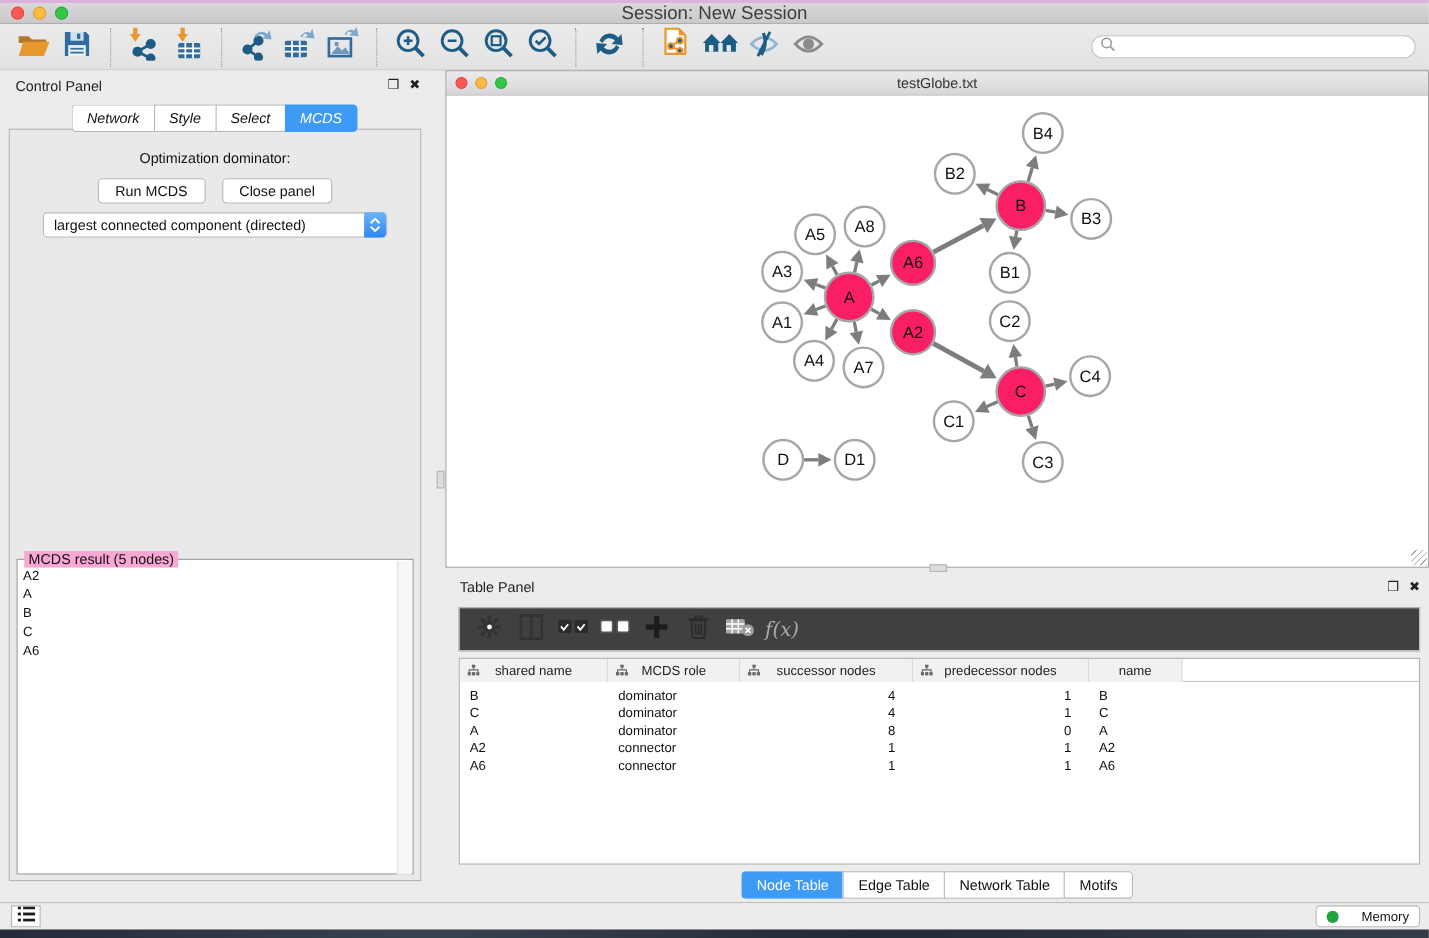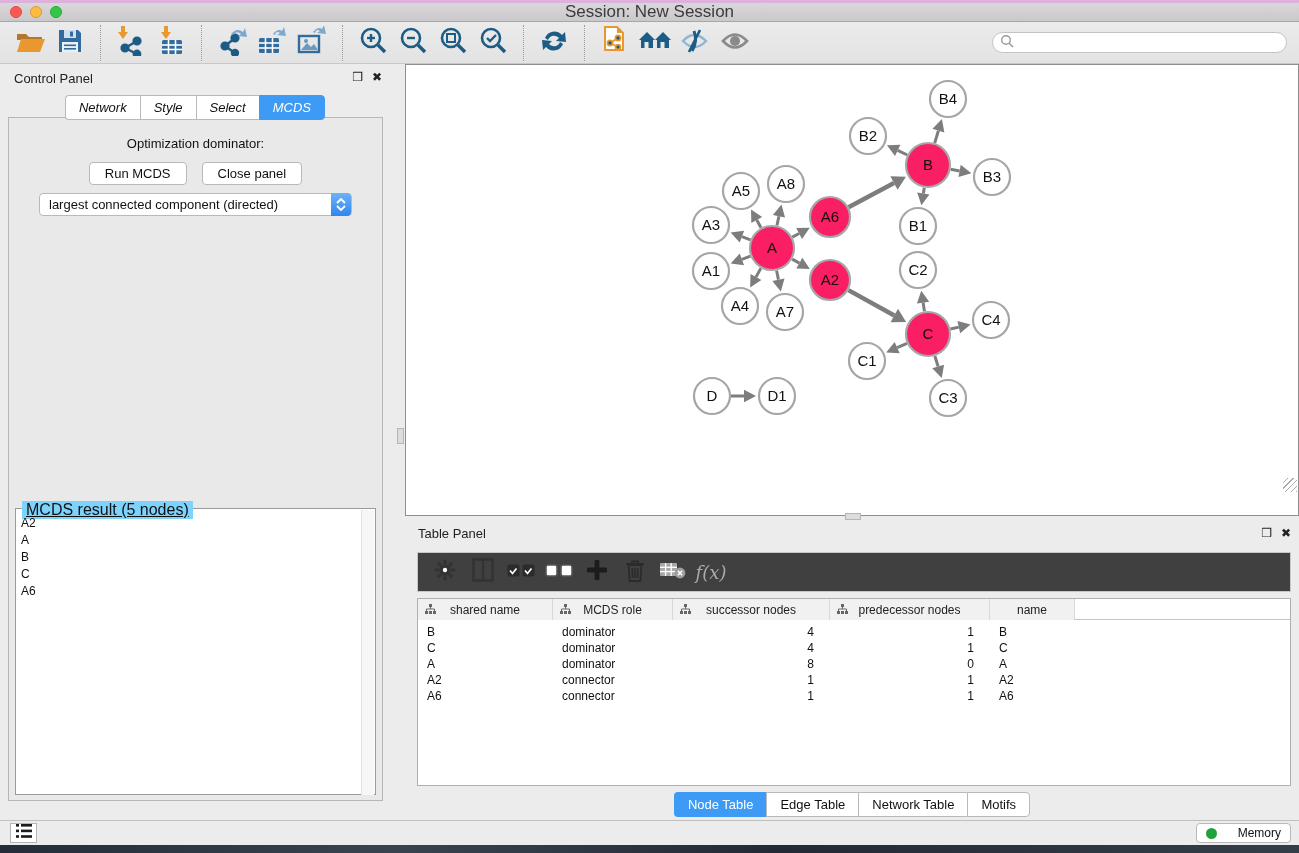--- a/index.html
+++ b/index.html
@@ -57,22 +57,22 @@
     display:flex; align-items:center; font-size:13px; color:#111;
     padding-left:9px; cursor:default; }
   #criterion-stepper { position:absolute; right:0; top:-1px; width:20px; height:23px;
     background:linear-gradient(#6cb3f9,#2f86f2); border-radius:0 4px 4px 0;
     display:flex; flex-direction:column; align-items:center; justify-content:center; gap:1px; }
   #cp-buttons { margin-top:11px; display:flex; justify-content:center; gap:15px; }
   .cp-btn { font-size:13px; background:#fff; border:1px solid #b9b9b9;
     border-radius:4px; padding:3px 15px; color:#111; cursor:default; }
   #mcds-result { position:absolute; left:6px; top:390px; width:361px; height:287px;
     border:1px solid #9a9a9a; background:#fff; }
-  #mcds-legend { position:absolute; left:6px; top:-8px; background:#7dd3fc;
-    padding:0 4px; font-size:16px; color:#111;text-decoration:underline; }
+  #mcds-legend { position:absolute; left:6px; top:-8px; background:#f9a8d4;
+    padding:0 4px; font-size:13px; color:#111; }
   #mcds-list { position:absolute; left:1px; top:5px; width:345px; height:276px;
     overflow:hidden; }
   .result-item { font-size:12px; color:#111; padding:1.5px 0 1.5px 4px; }
   #mcds-scroll { position:absolute; right:1px; top:1px; width:13px; height:285px;
     background:#f6f6f6; border-left:1px solid #e2e2e2; }
 
   
   #v-divider-handle { left:397px; top:428px; width:7px; height:16px;
     background:#dcdcdc; border:1px solid #b5b5b5; }
 
@@ -362,20 +362,28 @@
             <div class="result-item">A6</div>
           </div>
         <div id="mcds-scroll"></div>
       </div>
     </div>
   </div>
 
   <div class="abs" id="v-divider-handle"></div>
 
   <div class="abs" id="net-window">
+    <div id="net-titlebar">
+      <div class="lights">
+        <div class="light red"></div>
+        <div class="light yellow"></div>
+        <div class="light green"></div>
+      </div>
+      <div class="title">testGlobe.txt</div>
+    </div>
     <div id="net-body">
       <svg id="net-canvas" width="892" height="427" viewBox="0 0 892 427">
           <g>
             <line x1="355.01124522107034" y1="162.7948702451939" x2="350.76647424802945" y2="154.98996877863485" stroke="#7d7d7d" stroke-width="3"></line>
             <polygon points="345.03321088510967,144.44816195004034 356.21307444280325,152.02778270779294 345.31987405325566,157.95215484947676" fill="#7d7d7d"></polygon>
           </g>
           <g>
             <line x1="370.91502821252493" y1="160.53129959988598" x2="372.94800299942074" y2="151.23770057407663" stroke="#7d7d7d" stroke-width="3"></line>
             <polygon points="375.5123655450859,139.5149003653215 379.00478310727755,152.56262122267032 366.8912228915639,149.91277992548294" fill="#7d7d7d"></polygon>
           </g>

